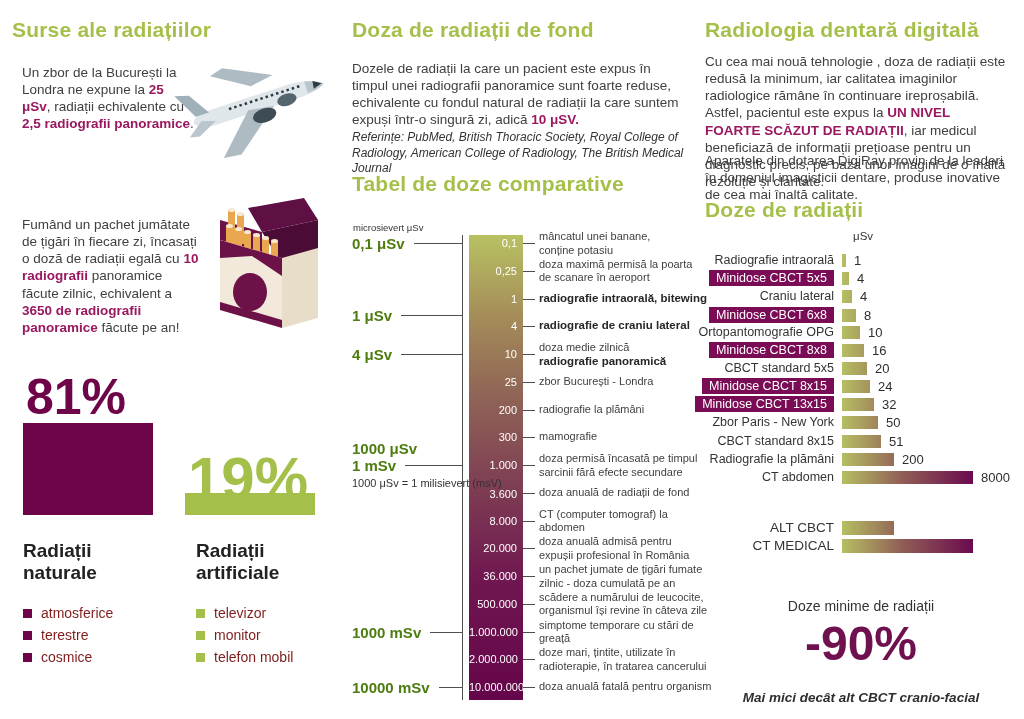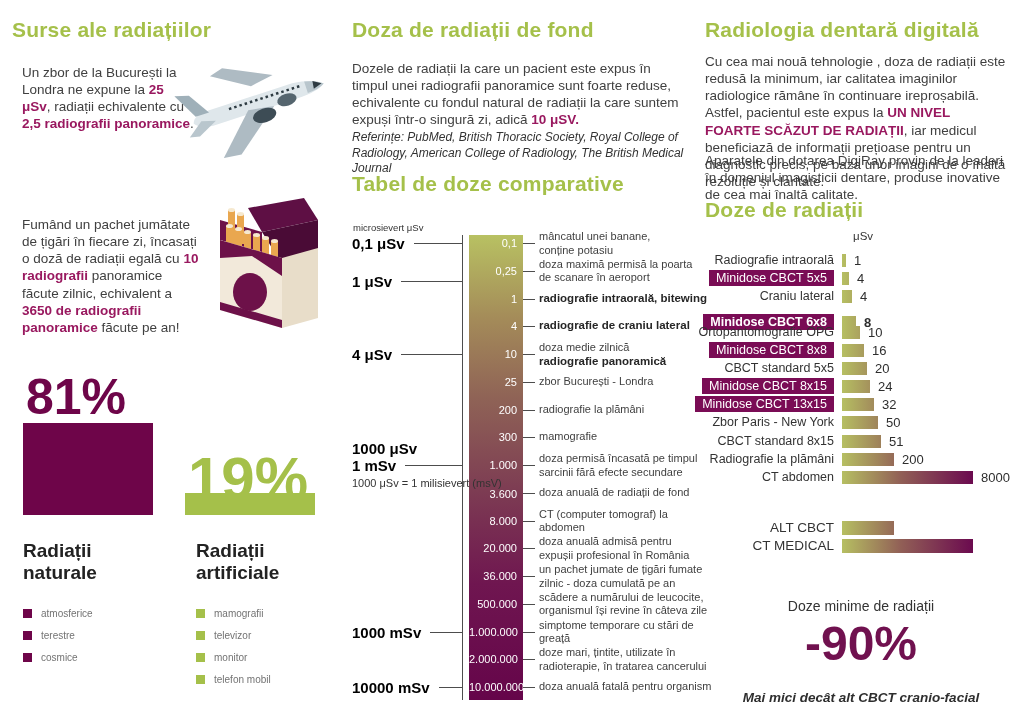--- a/index.html
+++ b/index.html
@@ -10,37 +10,37 @@
   .para{margin:0;font-size:13.5px;line-height:1.27;color:#404040;}
   .b-purple{color:#99185f;font-weight:bold;}
   .refs{margin:0;font-size:12px;font-style:italic;color:#333;line-height:1.3;}
   .big-pct{font-weight:bold;line-height:1;}
   .purple-text{color:#6e0549;}
   .green-text{color:#a5c04a;}
   .block{position:absolute;}
   .block.purple{background:#6e0549;}
   .block.green{background:#a5c04a;}
   .cat-title{position:absolute;font-size:19px;font-weight:bold;color:#222;line-height:1.15;}
-  .bullets{position:absolute;font-size:10px;color:#737373;}
+  .bullets{position:absolute;font-size:14px;color:#7f1d1d;}
   .bullet-row{display:flex;align-items:center;height:22px;}
   .sq{width:9px;height:9px;margin-right:9px;flex:none;}
   .sq.purple{background:#6e0549;}
   .sq.green{background:#a5c04a;}
 
   
   #dose-table{position:absolute;left:352px;top:228px;width:353px;height:485px;}
   .dt-unit{position:absolute;left:1px;top:-6px;font-size:9.5px;color:#333;}
   .dt-vline{position:absolute;left:110px;top:7px;width:1px;height:465px;background:#4d4d4d;}
   .dt-bar{position:absolute;left:117px;top:7px;width:54px;height:465px;
           background:linear-gradient(180deg,#b8c162 0%,#a48b59 18%,#8f6356 35%,#7d3c53 55%,#6f1650 75%,#65054a 100%);}
   .dt-num{position:absolute;left:117px;width:48px;text-align:right;font-size:11px;line-height:14px;color:#fff;}
   .dt-tick{position:absolute;left:171px;width:12px;height:1px;background:#4d4d4d;}
   .dt-label{position:absolute;left:187px;transform:translateY(-50%);font-size:11px;line-height:13.5px;color:#3f3f3f;white-space:nowrap;}
   .dt-label .b{font-weight:bold;color:#262626;font-size:11.5px;}
-  .dt-scale{position:absolute;left:0;width:110px;font-size:15px;font-weight:bold;color:#000000;}
+  .dt-scale{position:absolute;left:0;width:110px;font-size:15px;font-weight:bold;color:#4d7c0f;}
   .dt-scale-line{display:flex;align-items:center;height:17px;white-space:nowrap;}
   .dt-rule{flex:1;height:1px;background:#4d4d4d;margin-left:9px;min-width:8px;}
   .dt-note{position:absolute;left:0;top:249px;font-size:11px;font-weight:normal;color:#333;white-space:nowrap;}
 
   
   #dose-chart{position:absolute;left:705px;top:228px;width:312px;height:266px;}
   .rc-unit{position:absolute;left:148px;top:2px;font-size:11.5px;color:#333;}
   .rc-row{position:absolute;left:0;width:100%;height:17px;}
   .rc-label{position:absolute;right:183px;top:0;white-space:nowrap;font-size:12.5px;line-height:17px;color:#333;}
   .rc-hl{background:#7a0c55;color:#fff;padding:0 7px;line-height:16px;display:inline-block;font-size:12.5px;}
@@ -134,24 +134,20 @@
         <span>terestre</span>
       </div>
       <div class="bullet-row">
         <span class="sq purple"></span>
         <span>cosmice</span>
       </div>
     </div>
   <div class="bullets" style="left:196px;top:602px;">
       <div class="bullet-row">
         <span class="sq green"></span>
-        <span>mamografii</span>
-      </div>
-      <div class="bullet-row">
-        <span class="sq green"></span>
         <span>televizor</span>
       </div>
       <div class="bullet-row">
         <span class="sq green"></span>
         <span>monitor</span>
       </div>
       <div class="bullet-row">
         <span class="sq green"></span>
         <span>telefon mobil</span>
       </div>
@@ -261,21 +257,21 @@
       <div class="dt-tick" style="top: 459px;"></div>
       <div class="dt-label" style="top: 459px;">
         <div>doza anuală fatală pentru organism</div>
       </div>
       <div class="dt-scale" style="top: 7px;">
         <div class="dt-scale-line">
           <span>0,1 μSv</span>
           <i class="dt-rule"></i>
         </div>
       </div>
-      <div class="dt-scale" style="top: 45px;">
+      <div class="dt-scale" style="top: 79px;">
         <div class="dt-scale-line">
           <span>1 μSv</span>
           <i class="dt-rule"></i>
         </div>
       </div>
       <div class="dt-scale" style="top: 118px;">
         <div class="dt-scale-line">
           <span>4 μSv</span>
           <i class="dt-rule"></i>
         </div>
@@ -318,21 +314,21 @@
       <div class="rc-row" style="top: 41.6px;">
         <div class="rc-label"><span class="rc-hl">Minidose CBCT 5x5</span></div>
         <div class="rc-bar" style="width: 7px;"></div>
         <div class="rc-val" style="left: 152px;">4</div>
       </div>
       <div class="rc-row" style="top: 59.7px;">
         <div class="rc-label">Craniu lateral</div>
         <div class="rc-bar" style="width: 10px;"></div>
         <div class="rc-val" style="left: 155px;">4</div>
       </div>
-      <div class="rc-row" style="top: 86px; font-weight: bold;">
+      <div class="rc-row" style="top: 79px;">
         <div class="rc-label"><span class="rc-hl">Minidose CBCT 6x8</span></div>
         <div class="rc-bar" style="width: 14px;"></div>
         <div class="rc-val" style="left: 159px;">8</div>
       </div>
       <div class="rc-row" style="top: 95.9px;">
         <div class="rc-label">Ortopantomografie OPG</div>
         <div class="rc-bar" style="width: 18px;"></div>
         <div class="rc-val" style="left: 163px;">10</div>
       </div>
       <div class="rc-row" style="top: 114px;">

